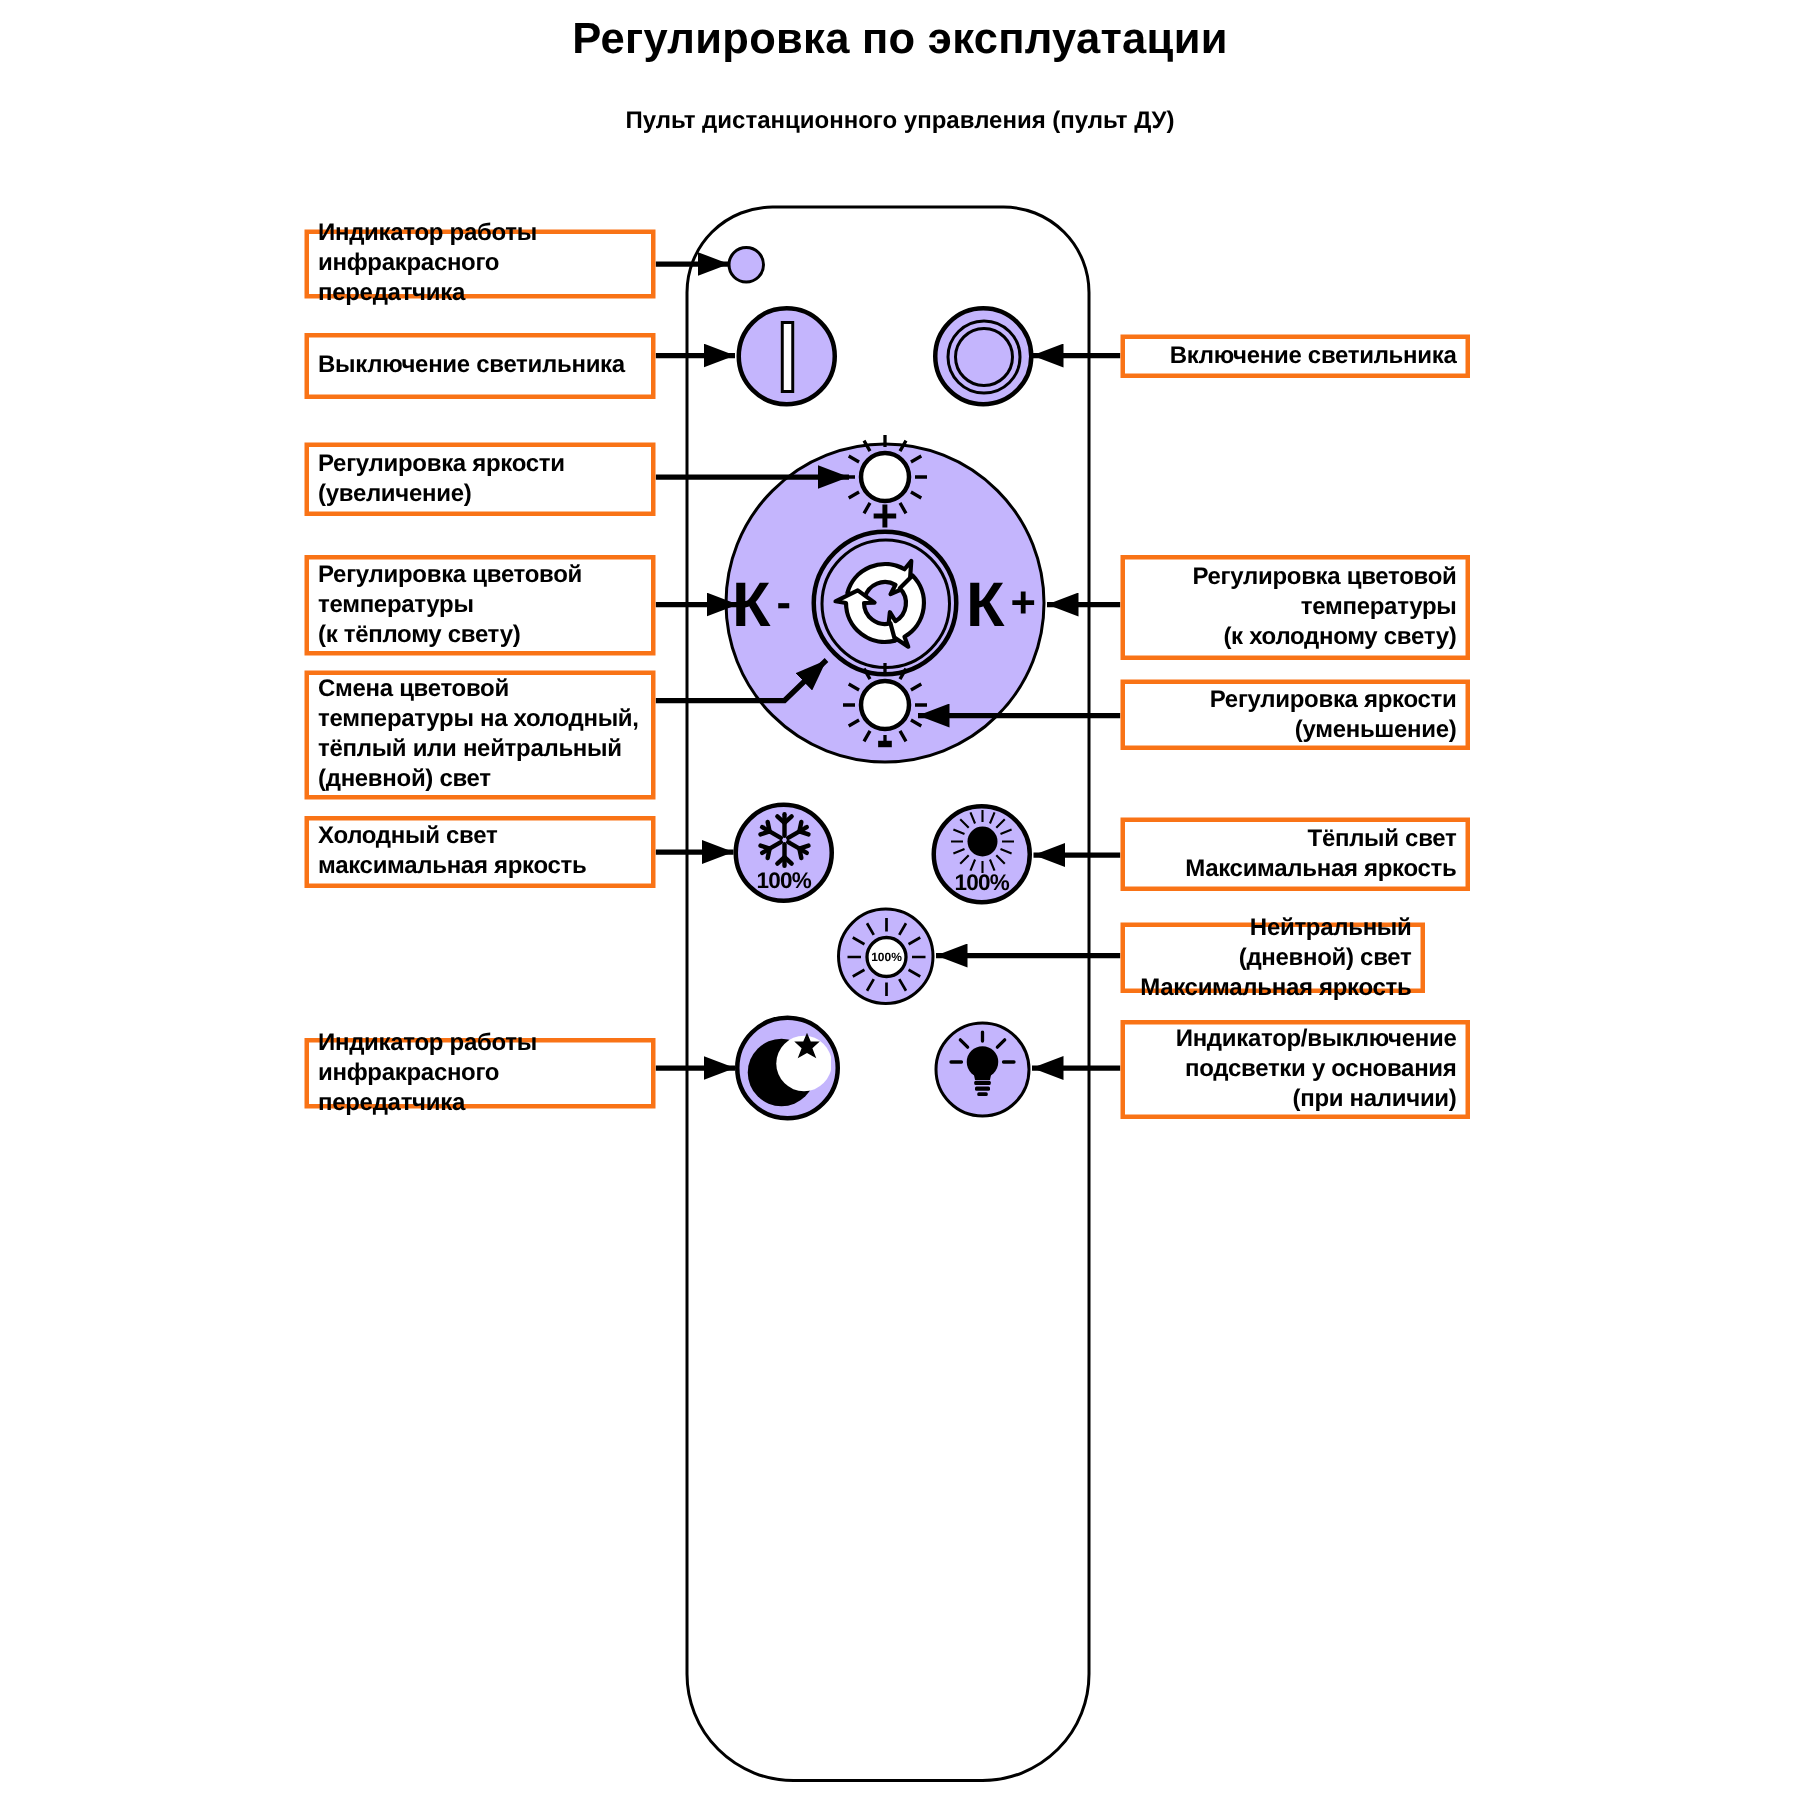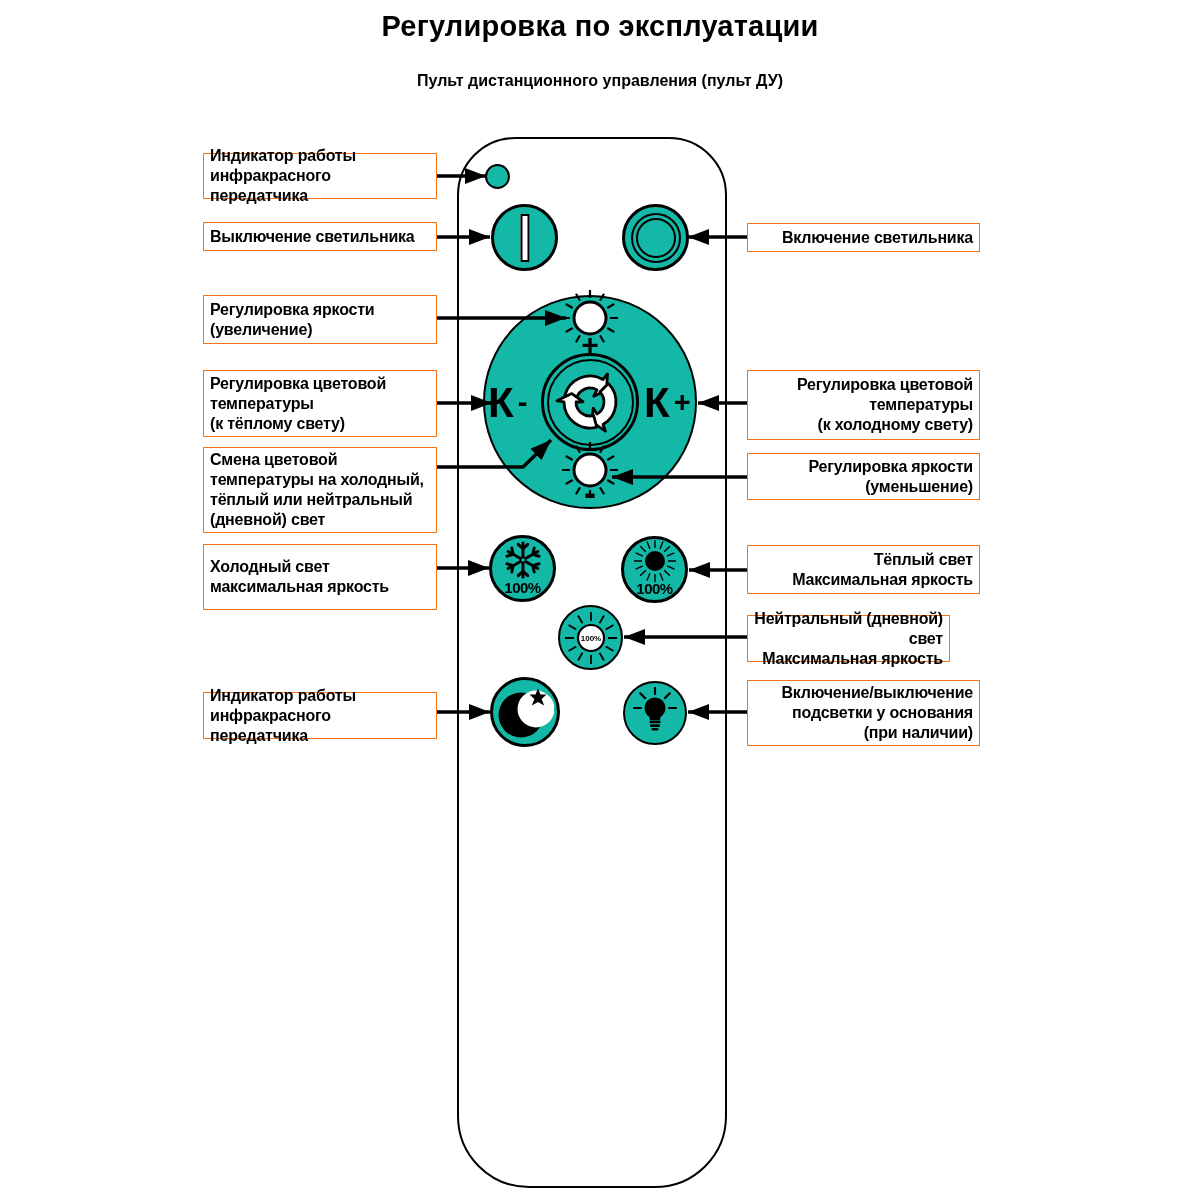--- a/index.html
+++ b/index.html
@@ -7,26 +7,26 @@
     position:relative;width:1200px;height:1200px;background:#fff;overflow:hidden;
     font-family:"Liberation Sans",sans-serif;color:#000;
   }
   .title{position:absolute;top:10px;left:0;width:100%;text-align:center;
     font-size:29px;font-weight:bold;letter-spacing:.2px;}
   .subtitle{position:absolute;top:72px;left:0;width:100%;text-align:center;
     font-size:16px;font-weight:bold;}
   .remote{position:absolute;left:457px;top:137px;width:270px;height:1051px;
     border:2.5px solid #000;border-radius:58px 58px 72px 72px;background:#fff;z-index:1;box-sizing:border-box;}
   .connectors{position:absolute;left:0;top:0;width:1200px;height:1200px;z-index:4;pointer-events:none;}
-  .lbox{position:absolute;box-sizing:border-box;border:1px solid #f97316;background:#fff;z-index:5;
+  .lbox{position:absolute;box-sizing:border-box;border:3px solid #f97316;background:#fff;z-index:5;
     display:flex;align-items:center;padding:0 6px;font-size:16px;font-weight:bold;
     line-height:20px;white-space:pre-line;letter-spacing:-0.2px;}
   .lbox.left{justify-content:flex-start;text-align:left;}
   .lbox.right{justify-content:flex-end;text-align:right;}
-  .btn{position:absolute;box-sizing:border-box;border-radius:50%;background:#14b8a6;z-index:2;}
+  .btn{position:absolute;box-sizing:border-box;border-radius:50%;background:#c4b5fd;z-index:2;}
   .b3{border:3px solid #000;}
   .b25{border:2.5px solid #000;}
   .center-abs{position:absolute;left:50%;transform:translateX(-50%);}
   .pct{position:absolute;left:0;right:0;bottom:3px;text-align:center;
     font-size:15px;font-weight:bold;letter-spacing:-0.5px;}
   .ringtext{position:absolute;z-index:3;font-weight:bold;display:flex;align-items:center;}
   .kletter{font-size:42px;}
   .ksign{font-size:29px;margin-left:4px;transform:translateY(-1px);}
   .pm{position:absolute;z-index:3;width:40px;text-align:center;font-weight:bold;}
   .icon-svg{display:block;}
@@ -161,42 +161,42 @@
       <line x1="747" y1="403" x2="698" y2="403" marker-end="url(#ah)"></line>
       <line x1="747" y1="477" x2="612" y2="477" marker-end="url(#ah)"></line>
       <line x1="747" y1="570" x2="689" y2="570" marker-end="url(#ah)"></line>
       <line x1="747" y1="637" x2="624" y2="637" marker-end="url(#ah)"></line>
       <line x1="747" y1="712" x2="688" y2="712" marker-end="url(#ah)"></line>
     </g>
   </svg>
 
   <div class="lbox left" style="left:203px;top:153px;width:234px;height:46px;">Индикатор работы
 инфракрасного передатчика</div>
-  <div class="lbox left" style="left:203px;top:222px;width:234px;height:29px;">Выключение светильника</div>
+  <div class="lbox left" style="left:203px;top:222px;width:234px;height:44px;">Выключение светильника</div>
   <div class="lbox left" style="left:203px;top:295px;width:234px;height:49px;">Регулировка яркости
 (увеличение)</div>
   <div class="lbox left" style="left:203px;top:370px;width:234px;height:67px;">Регулировка цветовой
 температуры
 (к тёплому свету)</div>
   <div class="lbox left" style="left:203px;top:447px;width:234px;height:86px;">Смена цветовой
 температуры на холодный,
 тёплый или нейтральный
 (дневной) свет</div>
-  <div class="lbox left" style="left:203px;top:544px;width:234px;height:66px;">Холодный свет
+  <div class="lbox left" style="left:203px;top:544px;width:234px;height:48px;">Холодный свет
 максимальная яркость</div>
   <div class="lbox left" style="left:203px;top:692px;width:234px;height:47px;">Индикатор работы
 инфракрасного передатчика</div>
 
   <div class="lbox right" style="left:747px;top:223px;width:233px;height:29px;">Включение светильника</div>
   <div class="lbox right" style="left:747px;top:370px;width:233px;height:70px;">Регулировка цветовой
 температуры
 (к холодному свету)</div>
   <div class="lbox right" style="left:747px;top:453px;width:233px;height:47px;">Регулировка яркости
 (уменьшение)</div>
   <div class="lbox right" style="left:747px;top:545px;width:233px;height:49px;">Тёплый свет
 Максимальная яркость</div>
   <div class="lbox right" style="left:747px;top:615px;width:203px;height:47px;">Нейтральный (дневной) свет
 Максимальная яркость</div>
-  <div class="lbox right" style="left:747px;top:680px;width:233px;height:66px;">Включение/выключение
+  <div class="lbox right" style="left:747px;top:680px;width:233px;height:66px;">Индикатор/выключение
 подсветки у основания
 (при наличии)</div>
 
 </div>
 
 </body></html>

